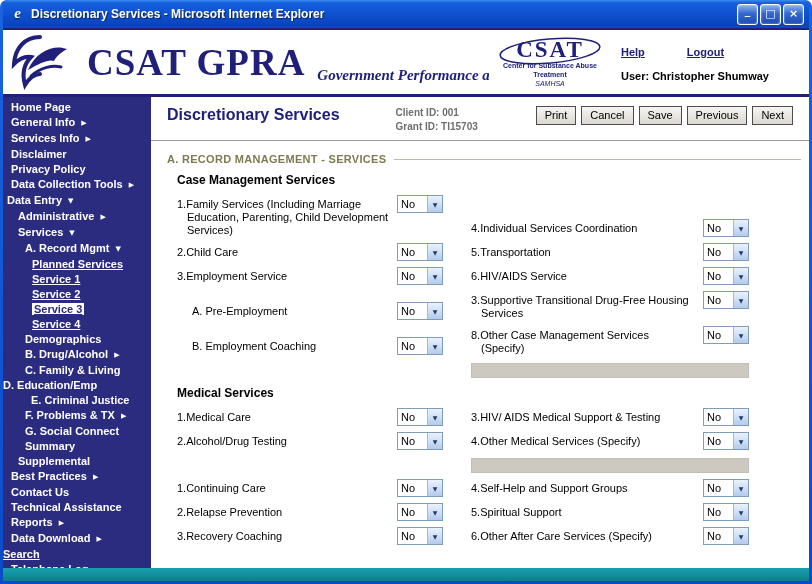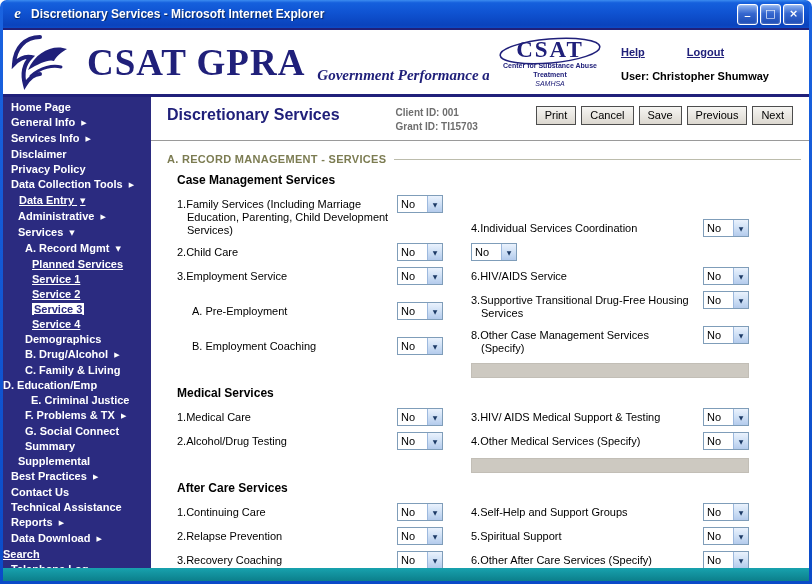--- a/index.html
+++ b/index.html
@@ -210,21 +210,21 @@
     
   </div>
           <div class="nav-item" style="padding-left: 8px;">
     <span class="nav-label">Privacy Policy</span>
     
   </div>
           <div class="nav-item" style="padding-left: 8px;">
     <span class="nav-label">Data Collection Tools</span>
     <span class="nav-arrow">▶</span>
   </div>
-          <div class="nav-item" style="padding-left: 16px; text-decoration: underline;">
+          <div class="nav-item" style="padding-left: 4px;">
     <span class="nav-label">Data Entry</span>
     <span class="nav-arrow">▼</span>
   </div>
           <div class="nav-item" style="padding-left: 15px;">
     <span class="nav-label">Administrative</span>
     <span class="nav-arrow">▶</span>
   </div>
           <div class="nav-item" style="padding-left: 15px;">
     <span class="nav-label">Services</span>
     <span class="nav-arrow">▼</span>
@@ -369,20 +369,21 @@
                       <div class="form-item">
     <div class="form-label">2.Child Care</div>
     <div class="xp-select">
       <span class="xp-select-value">No</span>
       <span class="xp-select-arrow">▼</span>
     </div>
   </div>
                     </div>
     <div class="cell cell-right">
                       <div class="form-item">
+    <div class="form-label">5.Transportation</div>
     <div class="xp-select">
       <span class="xp-select-value">No</span>
       <span class="xp-select-arrow">▼</span>
     </div>
   </div>
                     </div>
   </div>
                   <div class="form-row">
     <div class="cell cell-left">
                       <div class="form-item">
@@ -496,21 +497,20 @@
   </div>
                   <div class="form-row">
     <div class="cell cell-left"></div>
     <div class="cell cell-right">
                       <input type="text" class="specify-input" style="">
                     </div>
   </div>
                 </div>
   </div>
               <div class="group">
-    <div class="group-title">After Care Services</div>
     <div class="group-rows">
                   <div class="form-row">
     <div class="cell cell-left">
                       <div class="form-item">
     <div class="form-label">1.Continuing Care</div>
     <div class="xp-select">
       <span class="xp-select-value">No</span>
       <span class="xp-select-arrow">▼</span>
     </div>
   </div>

